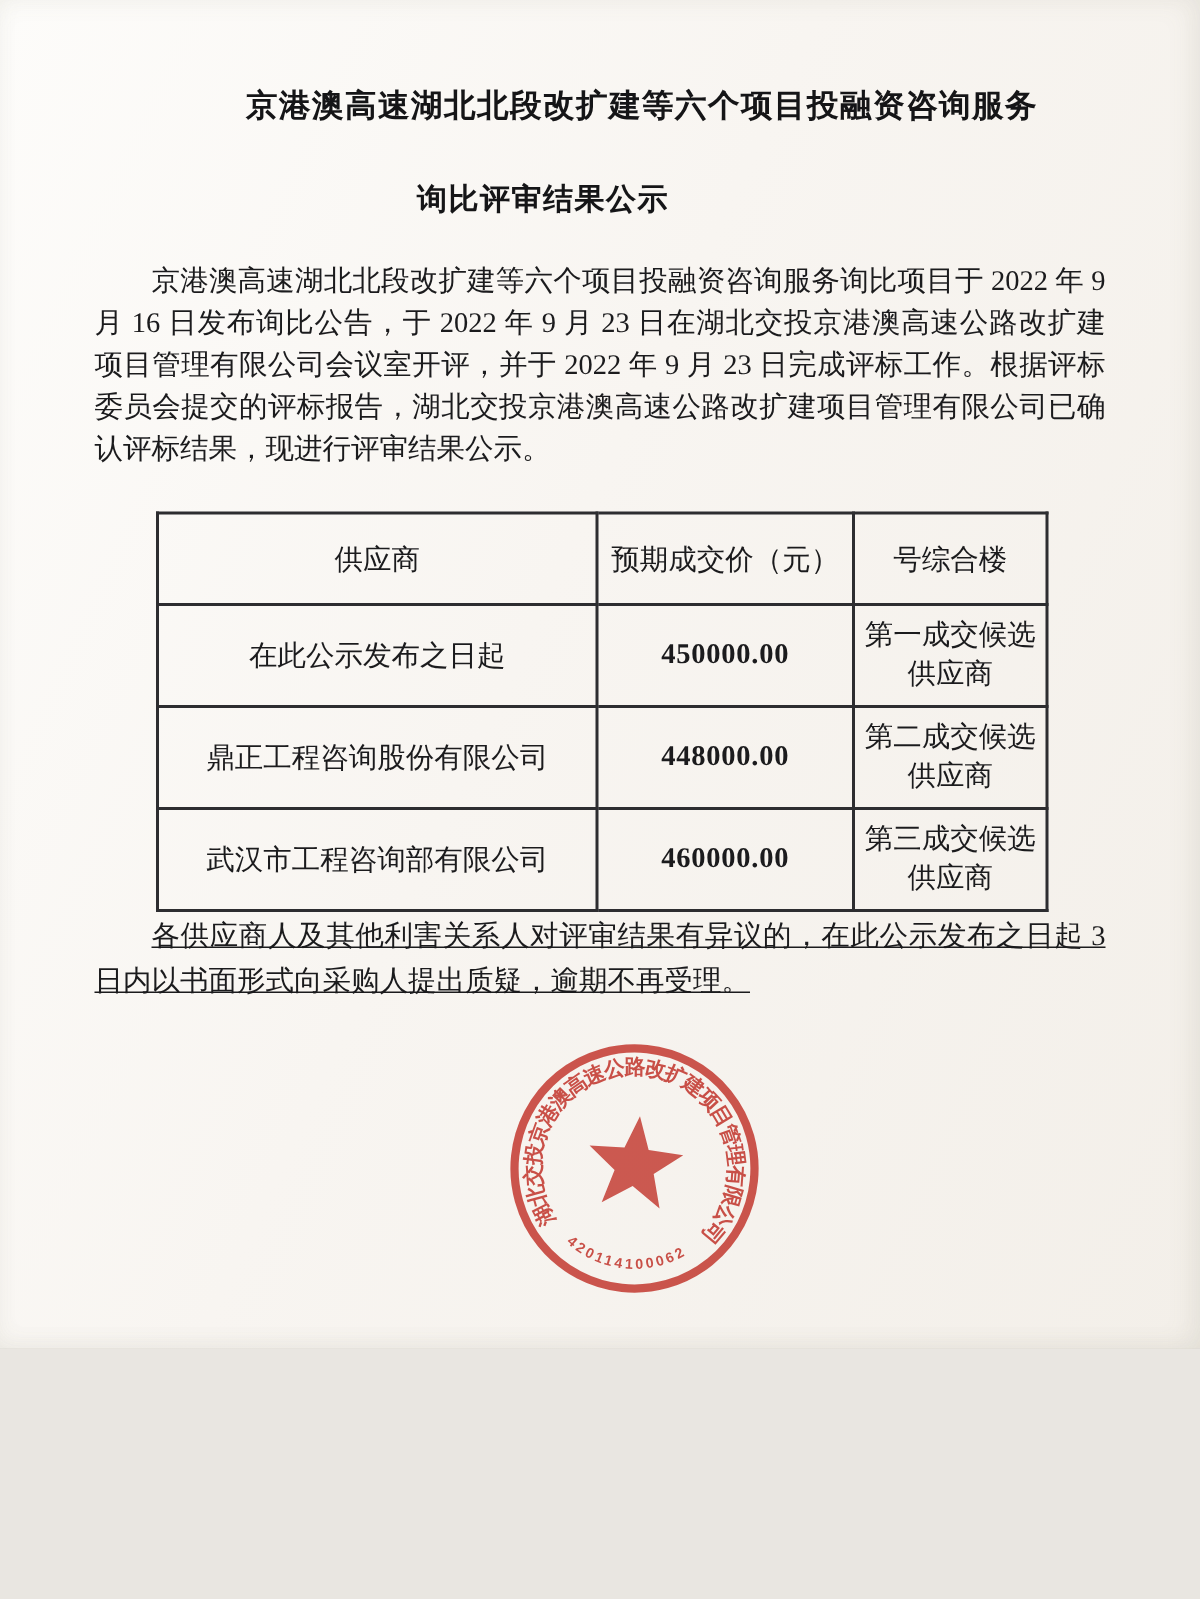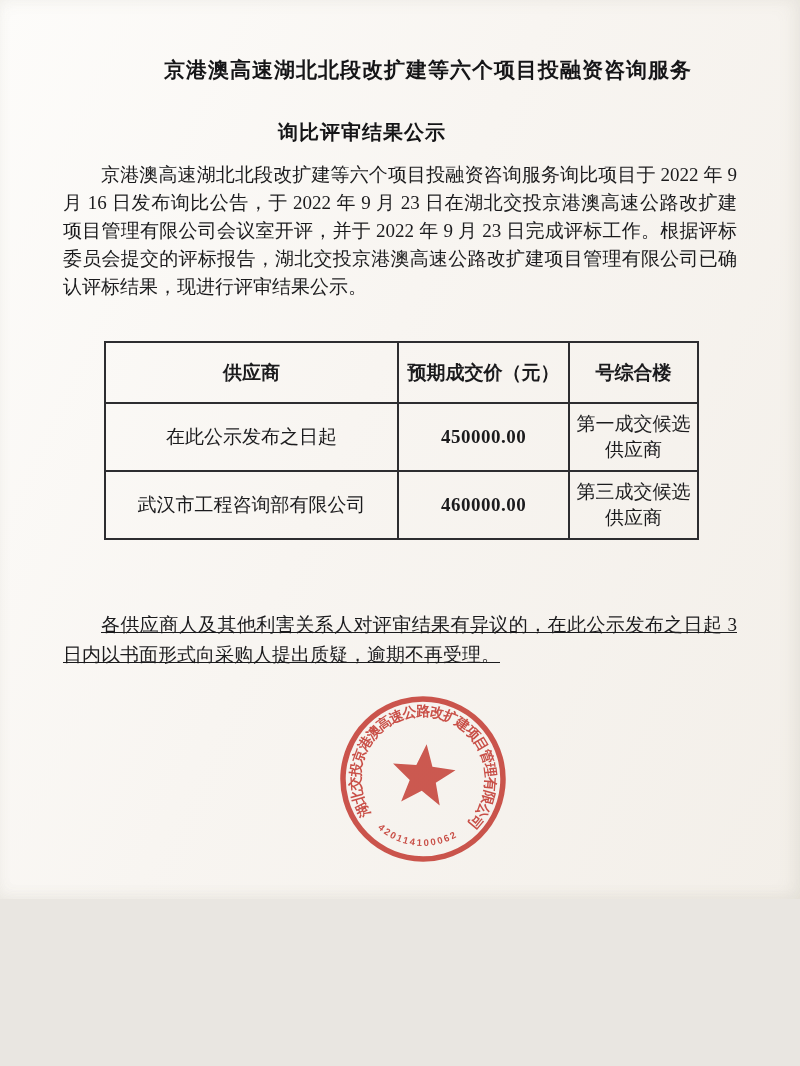--- a/index.html
+++ b/index.html
@@ -27,39 +27,39 @@
   }
   .title-1{top:56px;transform:translateX(28px);}
   .title-2{top:119px;font-size:20px;transform:translateX(-38px);}
   .para{
     position:absolute;left:63px;width:674px;
     font-size:19px;line-height:28px;
     text-align:justify;
     text-indent:2em;
     color:#1b1b1d;
   }
-  .para-1{top:161px;}
+  .para-1{top:174px;}
   .para-2{top:610px;line-height:30px;text-decoration:underline;}
   table.results{
     position:absolute;top:341px;left:104px;
     width:593px;
     border-collapse:collapse;
     table-layout:fixed;
   }
   table.results col.c1{width:293px;}
   table.results col.c2{width:171px;}
   table.results col.c3{width:129px;}
   table.results th, table.results td{
     border:2px solid #2d2d30;
     text-align:center;vertical-align:middle;
     font-size:19px;
     padding:2px 4px;
     color:#1b1b1d;
   }
-  table.results th{height:55px;font-weight:700;margin-top:24px;}
+  table.results th{height:55px;font-weight:400;margin-top:24px;}
   table.results td{height:62px;}
   td.price{font-weight:700;letter-spacing:.5px;}
   td.reco{font-size:18px;line-height:26px;padding:2px 8px;}
   .footer-block{
     position:absolute;left:142px;top:750px;
     font-size:19px;line-height:41px;
     color:#1b1b1d;
   }
   .date-line{
     position:absolute;left:487px;top:965px;
@@ -110,20 +110,25 @@
         <th>号综合楼</th>
       </tr>
     </thead>
     <tbody>
       <tr>
         <td class="supplier">在此公示发布之日起</td>
         <td class="price">450000.00</td>
         <td class="reco">第一成交候选供应商</td>
       </tr>
       <tr>
+        <td class="supplier">鼎正工程咨询股份有限公司</td>
+        <td class="price">448000.00</td>
+        <td class="reco">第二成交候选供应商</td>
+      </tr>
+      <tr>
         <td class="supplier">武汉市工程咨询部有限公司</td>
         <td class="price">460000.00</td>
         <td class="reco">第三成交候选供应商</td>
       </tr>
     </tbody>
   </table>
 
   <div class="para para-2">各供应商人及其他利害关系人对评审结果有异议的，在此公示发布之日起 3 日内以书面形式向采购人提出质疑，逾期不再受理。</div>
 
 

